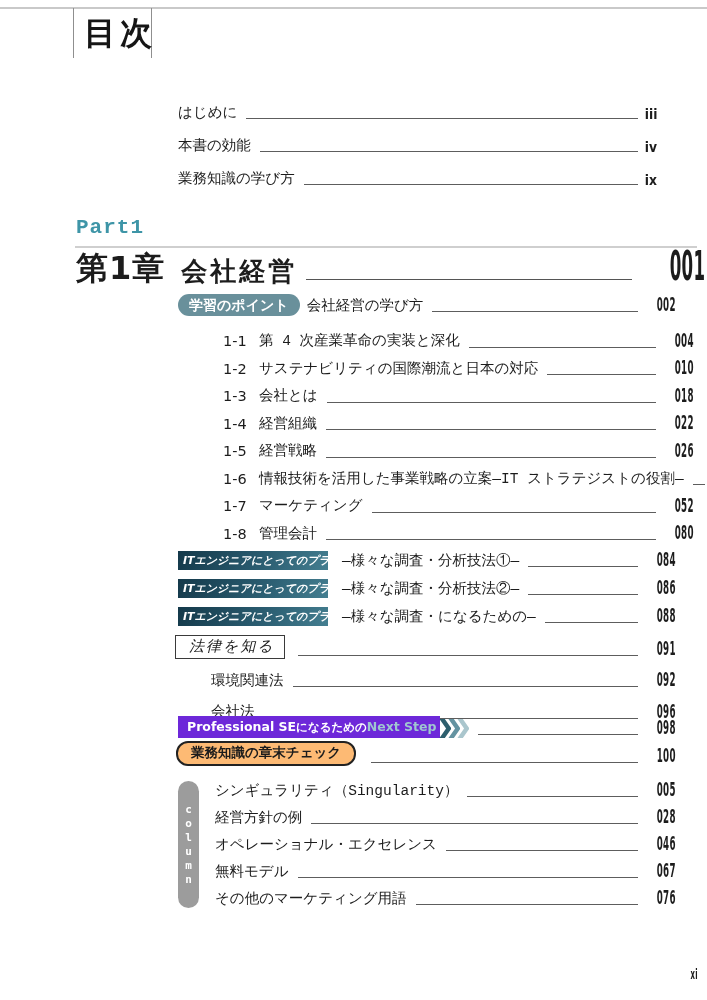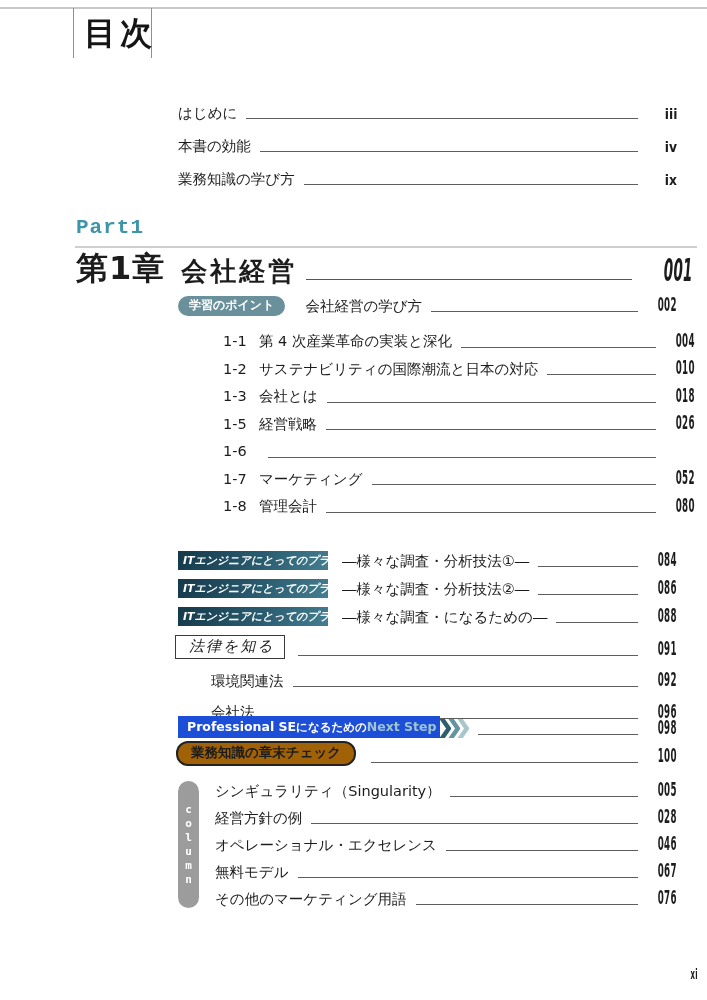--- a/index.html
+++ b/index.html
@@ -15,47 +15,47 @@
   
   .top-rule{position:absolute;left:0;top:7px;width:707px;height:2px;background:#c9c9c9;}
   .vline{position:absolute;top:8px;width:1px;height:50px;background:#8f8f8f;}
   .vline.left{left:73px;}
   .vline.right{left:151px;}
   .doc-title{position:absolute;left:84px;top:12px;font-size:32px;font-weight:600;letter-spacing:4px;color:#151515;}
 
   
   .block{position:absolute;}
   .row{display:flex;align-items:flex-end;padding-bottom:6px;box-sizing:border-box;}
-  .label{font-size:14.5px;line-height:1.25;white-space:nowrap;}
+  .label{font-size:14.5px;line-height:1.25;white-space:nowrap;font-family:Liberation Mono, monospace;}
   .leader{flex:1 1 auto;border-bottom:1px solid #5d5d5d;margin:0 5px 3px 9px;min-width:12px;}
-  .pg{width:34px;text-align:right;font-weight:700;font-size:15px;line-height:1;flex:0 0 auto;}
+  .pg{width:34px;font-weight:700;font-size:15px;line-height:1;flex:0 0 auto;}
   .cond{display:inline-block;transform:scale(0.58,1.32);transform-origin:right bottom;letter-spacing:0.5px;}
   .cond-roman{display:inline-block;transform:scale(0.88,1.05);transform-origin:right bottom;font-weight:600;font-size:14px;}
 
   
   #front{left:178px;top:95px;width:499px;}
   #front .row{height:33px;}
 
   
   #part1{position:absolute;left:76px;top:216px;font-family:"Liberation Mono","DejaVu Sans Mono",monospace;font-size:21px;font-weight:600;color:#3e95a7;letter-spacing:1px;}
   .part-rule{position:absolute;left:75px;top:246px;width:622px;height:2px;background:#cfcfcf;}
 
   
   #chapter{left:76px;top:248px;width:601px;}
   #chapter .row{height:42px;padding-bottom:4px;}
   .chap-num{font-size:32px;font-weight:800;letter-spacing:1px;line-height:1.1;}
   .chap-title{font-size:26px;font-weight:800;letter-spacing:3px;line-height:1.1;margin-left:16px;}
   #chapter .leader{border-bottom:1.5px solid #555;margin-bottom:6px;}
-  .pg-big{width:40px;text-align:left;font-weight:700;font-size:26px;line-height:1;flex:0 0 auto;font-style:italic;}
+  .pg-big{width:40px;text-align:left;font-weight:700;font-size:32px;line-height:1;flex:0 0 auto;}
   .pg-big .cond{transform:scale(0.52,1.25);}
 
   
   #learning{left:178px;top:295px;width:499px;}
   #learning .row{height:26px;}
-  .lp-badge{background:#69909b;color:#fff;font-size:12px;font-weight:700;border-radius:11px;padding:3px 11px;line-height:1.15;white-space:nowrap;margin-right:20px;margin-bottom:-1px;}
+  .lp-badge{background:#69909b;color:#fff;font-size:14px;font-weight:700;border-radius:11px;padding:3px 11px;line-height:1.15;white-space:nowrap;margin-right:7px;margin-bottom:-1px;}
 
   
   #sections{left:223px;top:329px;width:472px;}
   #sections .row{height:27.5px;}
   .sec-num{width:36px;flex:0 0 auto;font-size:14.5px;line-height:1.25;}
 
   
   #plusone{left:178px;top:548px;width:499px;}
   #plusone .row{height:28px;}
   .po-badge{flex:0 0 auto;width:150px;box-sizing:border-box;background:linear-gradient(115deg,#14394a 0%,#2a5c70 55%,#447e90 100%);color:#fff;font-size:11px;font-weight:700;font-style:italic;padding:3px 5px;text-align:center;white-space:nowrap;letter-spacing:0px;line-height:1.2;margin-right:14px;margin-bottom:0px;}
@@ -64,34 +64,34 @@
   #law{left:175px;top:633px;width:502px;}
   #law .row{height:31.5px;}
   #law .row.sub{padding-left:36px;}
   .law-box{display:inline-flex;align-items:flex-end;border:1px solid #3a3a3a;background:#fff;margin-right:4px;}
   .law-bar{width:7px;background:#2e7585;flex:0 0 auto;}
   .law-text{font-family:"DejaVu Serif","Liberation Serif",serif;font-style:italic;font-size:15px;padding:1px 9px 2px 6px;letter-spacing:2px;white-space:nowrap;}
 
   
   #nextstep{left:178px;top:718px;width:499px;}
   #nextstep .row{height:26px;}
-  .ns-badge{background:#1d4ed8;color:#fff;padding:3px 4px 3px 9px;font-size:12.5px;line-height:1.2;white-space:nowrap;flex:0 0 auto;}
+  .ns-badge{background:#6d28d9;color:#fff;padding:3px 4px 3px 9px;font-size:12.5px;line-height:1.2;white-space:nowrap;flex:0 0 auto;}
   .ns-badge b{font-weight:700;}
   .ns-mid{font-size:11.5px;font-weight:700;}
   .ns-accent{color:#9fc6d0;font-weight:700;}
   .chevrons{display:flex;align-items:center;margin-left:2px;flex:0 0 auto;margin-bottom:0px;}
   .chev{width:12px;height:19px;margin-left:-3px;clip-path:polygon(0% 0%,45% 0%,100% 50%,45% 100%,0% 100%,55% 50%);}
   .chev.c1{background:#2d5f6d;}
   .chev.c2{background:#6493a1;}
   .chev.c3{background:#aac6cd;}
 
   
   #check{left:176px;top:746px;width:501px;}
   #check .row{height:26px;}
-  .check-pill{border:2px solid #222;border-radius:12px;padding:1px 13px 2px;font-size:13.5px;font-weight:700;white-space:nowrap;flex:0 0 auto;margin-right:6px;background:#a16207;}
+  .check-pill{border:2px solid #222;border-radius:12px;padding:1px 13px 2px;font-size:13.5px;font-weight:700;white-space:nowrap;flex:0 0 auto;margin-right:6px;background:#fdba74;}
 
   
   .col-pill{position:absolute;left:178px;top:781px;width:21px;height:127px;background:#9c9c9c;border-radius:11px;display:flex;align-items:center;justify-content:center;}
   .col-pill span{writing-mode:vertical-lr;text-orientation:upright;color:#fff;font-size:11px;font-weight:700;letter-spacing:1px;font-family:"DejaVu Sans Mono","Liberation Mono",monospace;}
   #column-items{left:215px;top:779px;width:462px;}
   #column-items .row{height:27px;}
 
   
   .folio{position:absolute;right:9px;top:971px;font-size:11px;font-weight:700;line-height:1;}
   .folio .cond{transform:scale(0.62,1.3);transform-origin:right bottom;}
@@ -158,27 +158,34 @@
       <span class="leader"></span>
       <span class="pg"><span class="cond">010</span></span>
     </div>
     <div class="row">
       <span class="sec-num">1-3</span>
       <span class="label">会社とは</span>
       <span class="leader"></span>
       <span class="pg"><span class="cond">018</span></span>
     </div>
     <div class="row">
+      <span class="sec-num">1-4</span>
+      <span class="label">経営組織</span>
+      <span class="leader"></span>
+      <span class="pg"><span class="cond">022</span></span>
+    </div>
+    <div class="row">
       <span class="sec-num">1-5</span>
       <span class="label">経営戦略</span>
       <span class="leader"></span>
       <span class="pg"><span class="cond">026</span></span>
     </div>
     <div class="row">
       <span class="sec-num">1-6</span>
+      <span class="label">情報技術を活用した事業戦略の立案―IT ストラテジストの役割―</span>
       <span class="leader"></span>
       <span class="pg"></span>
     </div>
     <div class="row">
       <span class="sec-num">1-7</span>
       <span class="label">マーケティング</span>
       <span class="leader"></span>
       <span class="pg"><span class="cond">052</span></span>
     </div>
     <div class="row">

